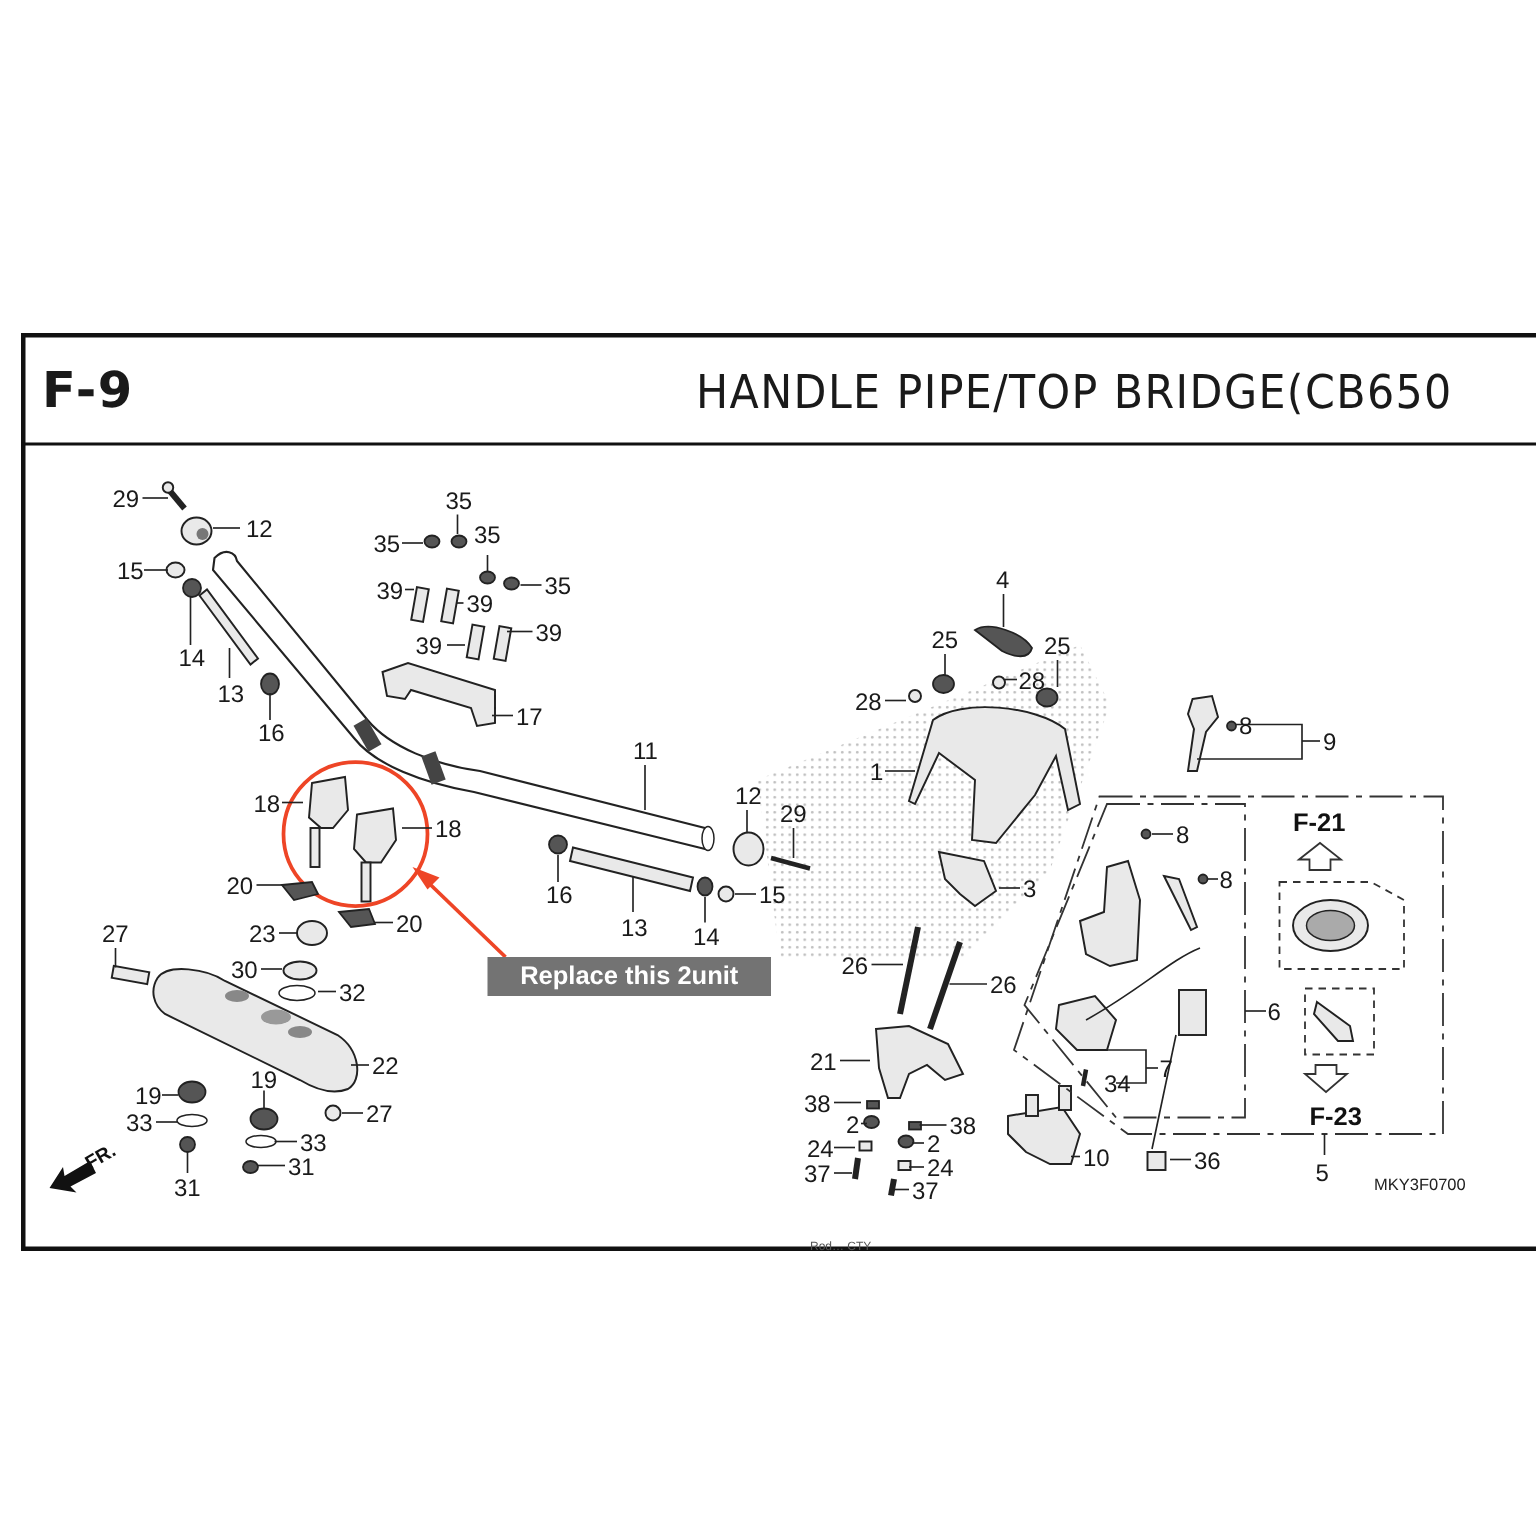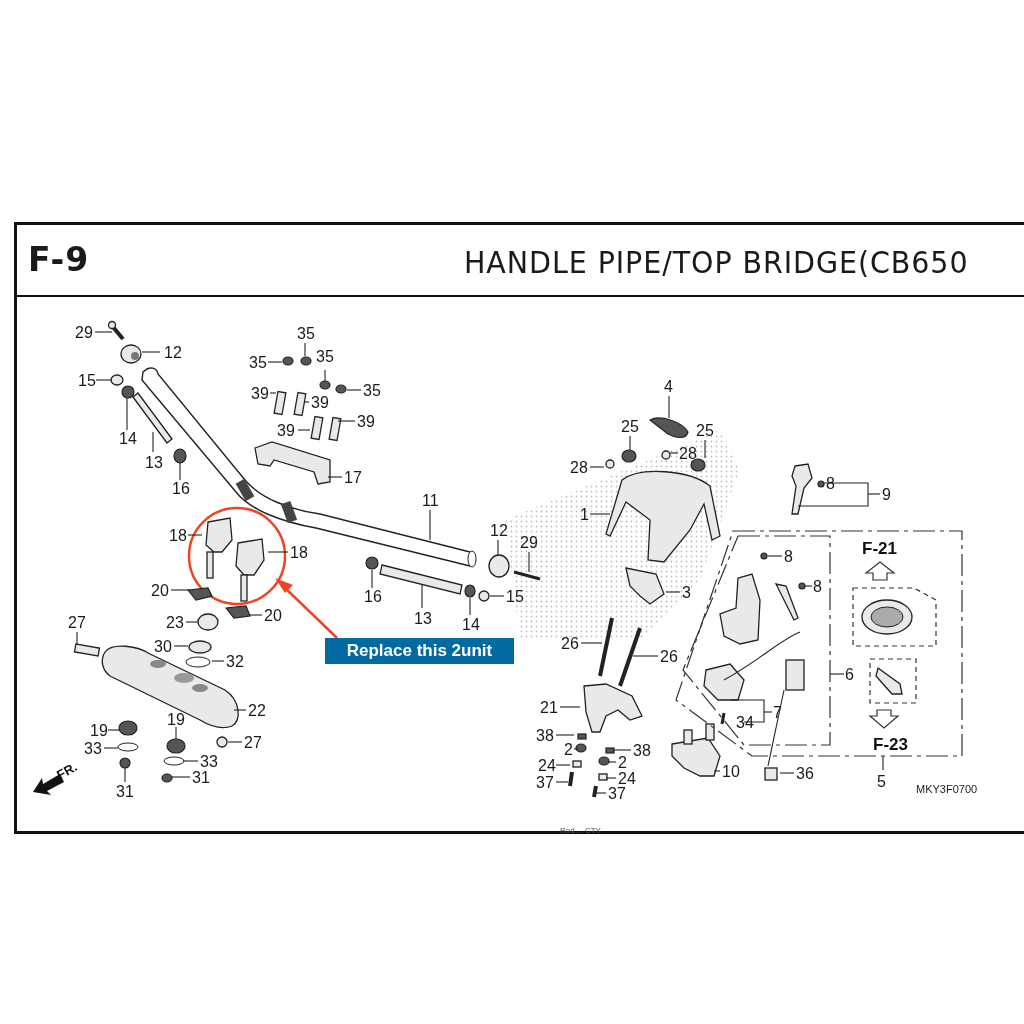--- a/index.html
+++ b/index.html
@@ -5,32 +5,32 @@
   html, body { margin:0; padding:0; background:#ffffff; }
   body { width:1024px; height:1024px; position:relative; overflow:hidden;
          font-family:"Liberation Sans", sans-serif; color:#1a1a1a; }
   #frame { position:absolute; left:14px; top:222px; width:1020px; height:606px;
            border-left:3px solid #111; border-top:3px solid #111; border-bottom:3px solid #111; }
   #header-divider { position:absolute; left:14px; top:295px; width:1010px; height:0; border-top:2px solid #111; }
   #section-code { position:absolute; left:28px; top:240px; font-family:"DejaVu Sans", sans-serif;
                   font-weight:bold; font-size:33px; letter-spacing:1px; }
   #section-title { position:absolute; left:464px; top:244px; font-family:"DejaVu Sans", sans-serif;
                    font-size:31px; white-space:nowrap; transform:scaleX(0.92); transform-origin:left top; letter-spacing:1px; }
-  #footer-fragment { position:absolute; left:560px; top:826px; font-size:8px; color:#555; }
+  #footer-fragment { position:absolute; left:540px; top:826px; font-size:8px; color:#555; }
   svg#diagram { position:absolute; left:0; top:0; }
   .part-label { font-family:"Liberation Sans", sans-serif; font-size:16px; fill:#1a1a1a; }
   .ref-label { font-family:"Liberation Sans", sans-serif; font-weight:bold; font-size:17px; fill:#111; }
   .code-label { font-family:"Liberation Sans", sans-serif; font-size:11px; fill:#222; }
   .leader { stroke:#222; stroke-width:1.1; fill:none; }
   .part { fill:#e9e9e9; stroke:#222; stroke-width:1.3; }
   .part-dark { fill:#555; stroke:#222; stroke-width:1.2; }
   .pipe { fill:#fff; stroke:#222; stroke-width:1.4; }
   .dash { stroke:#333; stroke-width:1.2; fill:none; stroke-dasharray:22 5 4 5; }
   .dash-short { stroke:#333; stroke-width:1.2; fill:none; stroke-dasharray:5 4; }
-  #callout { position:absolute; left:325px; top:638px; width:189px; height:26px; background:#0369a1;
+  #callout { position:absolute; left:325px; top:638px; width:189px; height:26px; background:#737373;
              color:#fff; font-weight:bold; font-size:17px; line-height:26px; text-align:center; }
 </style>
 </head>
 <body>
 
 <div id="frame"></div>
 <div id="header-divider"></div>
 <div id="section-code">F-9</div>
 <div id="section-title">HANDLE PIPE/TOP BRIDGE(CB650</div>
 

